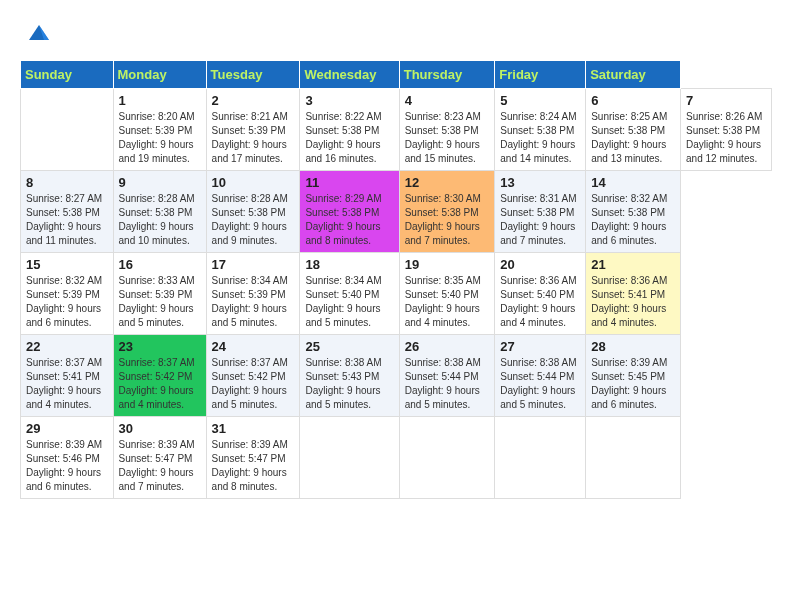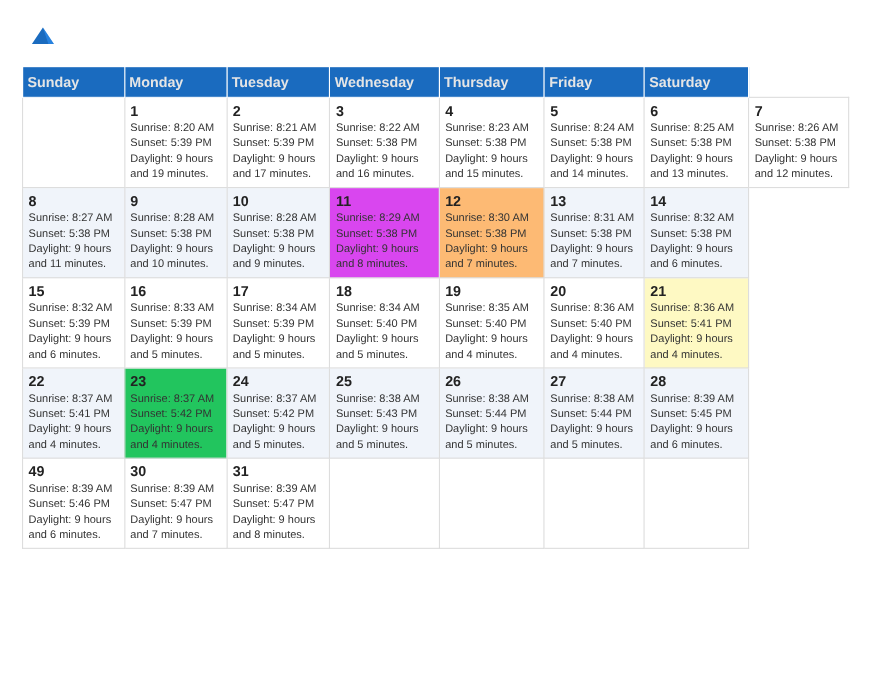--- a/index.html
+++ b/index.html
@@ -51,21 +51,21 @@
     .location {
       font-size: 16px;
       color: #555;
     }
     .calendar {
       width: 100%;
       border-collapse: collapse;
     }
     .calendar th {
       background-color: #1a6bbf;
-      color: #e5e5e5;
+      color: #bef264;
       font-size: 13px;
       font-weight: bold;
       padding: 6px 4px;
       text-align: left;
       border: 1px solid #fff;
     }
     .calendar td {
       vertical-align: top;
       padding: 4px 5px;
       border: 1px solid #ddd;
@@ -355,21 +355,21 @@
           <span class="day-num">28</span>
           <div class="day-info">
             Sunrise: 8:39 AM<br>
             Sunset: 5:45 PM<br>
             Daylight: 9 hours and 6 minutes.
           </div>
         </td>
       </tr>
       <tr>
         <td style="background: rgb(255, 255, 255);">
-          <span class="day-num">49</span>
+          <span class="day-num">29</span>
           <div class="day-info">
             Sunrise: 8:39 AM<br>
             Sunset: 5:46 PM<br>
             Daylight: 9 hours and 6 minutes.
           </div>
         </td>
         <td style="background: rgb(255, 255, 255);">
           <span class="day-num">30</span>
           <div class="day-info">
             Sunrise: 8:39 AM<br>

